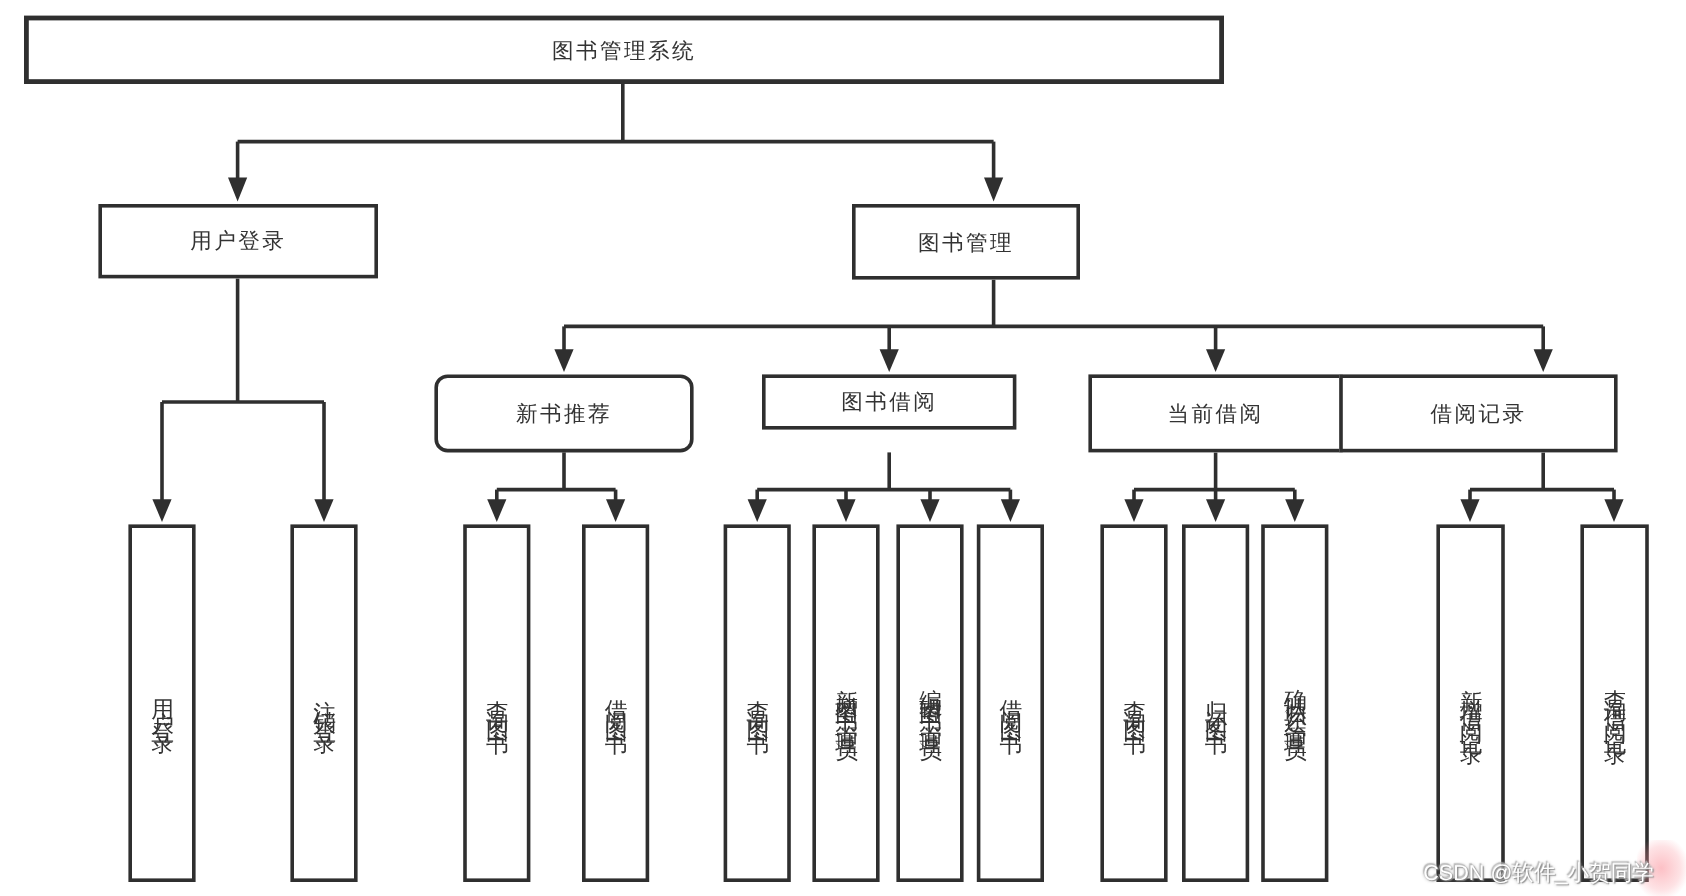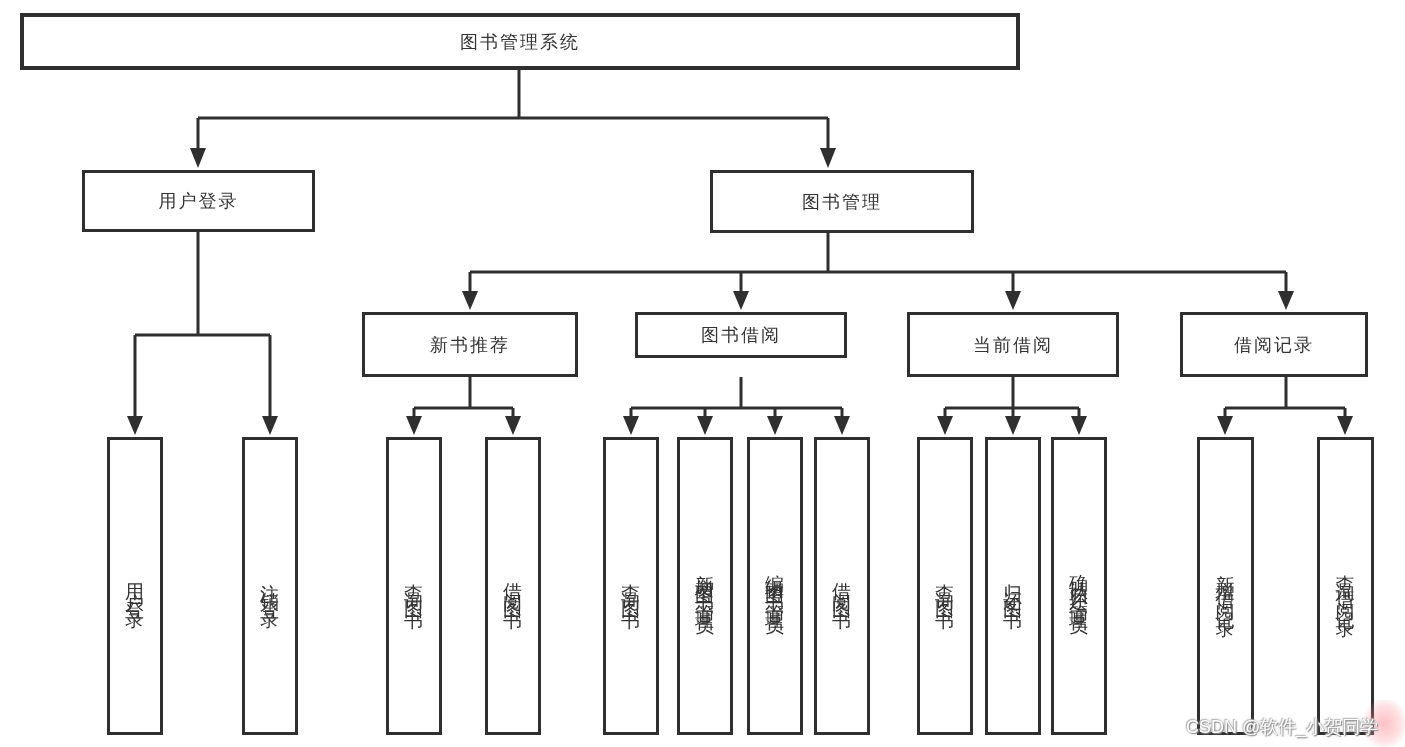--- a/index.html
+++ b/index.html
@@ -126,34 +126,34 @@
     </g>
   </svg>
 
   <div class="node" style="left:20px;top:13px;width:1000px;height:57px;border-width:4px;">
     <span class="lbl">图书管理系统</span>
   </div>
 
   <div class="node" style="left:82px;top:170px;width:233px;height:62px;">
     <span class="lbl">用户登录</span>
   </div>
-  <div class="node" style="left:710px;top:170px;width:264px;height:63px;">
+  <div class="node" style="left:710px;top:170px;width:190px;height:63px;">
     <span class="lbl">图书管理</span>
   </div>
 
-  <div class="node" style="left:362px;top:312px;width:216px;height:65px;">
+  <div class="node" style="left:362px;top:312px;width:216px;height:65px;border-radius:11px;">
     <span class="lbl">新书推荐</span>
   </div>
   <div class="node" style="left:635px;top:312px;width:212px;height:46px;">
     <span class="lbl">图书借阅</span>
   </div>
   <div class="node" style="left:907px;top:312px;width:212px;height:65px;">
     <span class="lbl">当前借阅</span>
   </div>
-  <div class="node" style="left:1180px;top:312px;width:188px;height:65px;">
+  <div class="node" style="left:1116px;top:312px;width:232px;height:65px;">
     <span class="lbl">借阅记录</span>
   </div>
 
   <div class="node leaf" style="left:107px;top:437px;width:56px;height:298px;">
     <span class="lbl">用户登录</span>
   </div>
   <div class="node leaf" style="left:242px;top:437px;width:56px;height:298px;">
     <span class="lbl">注销登录</span>
   </div>
 

